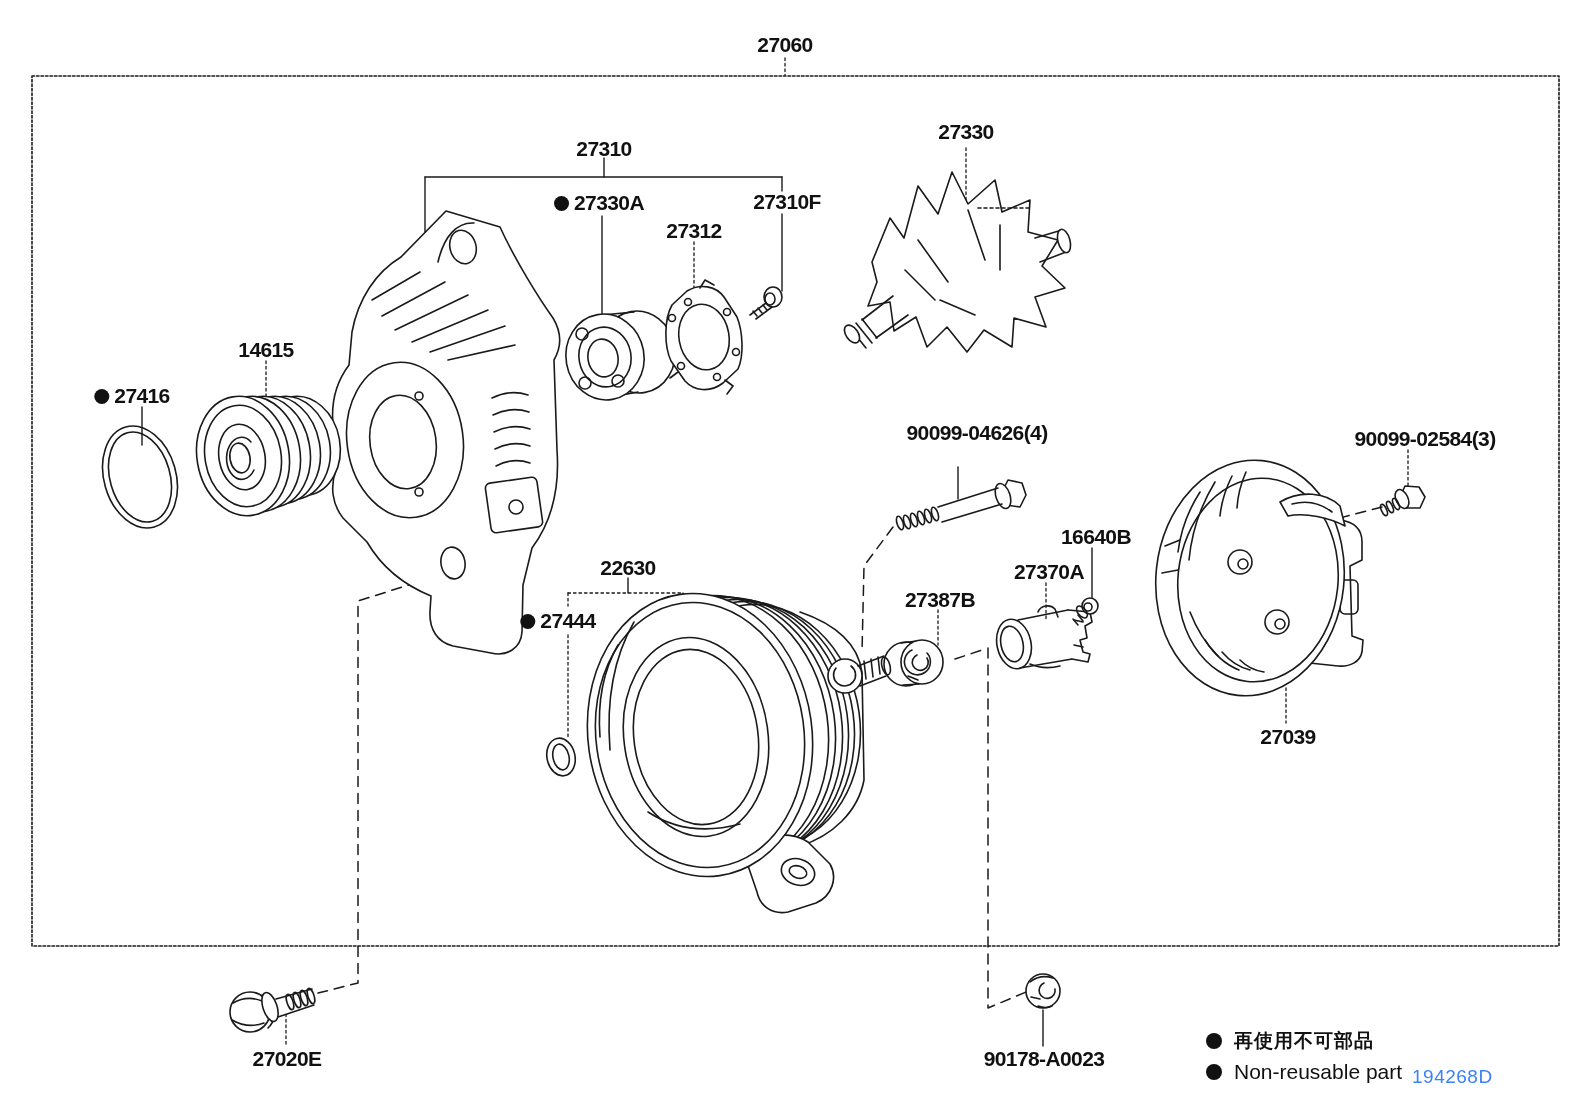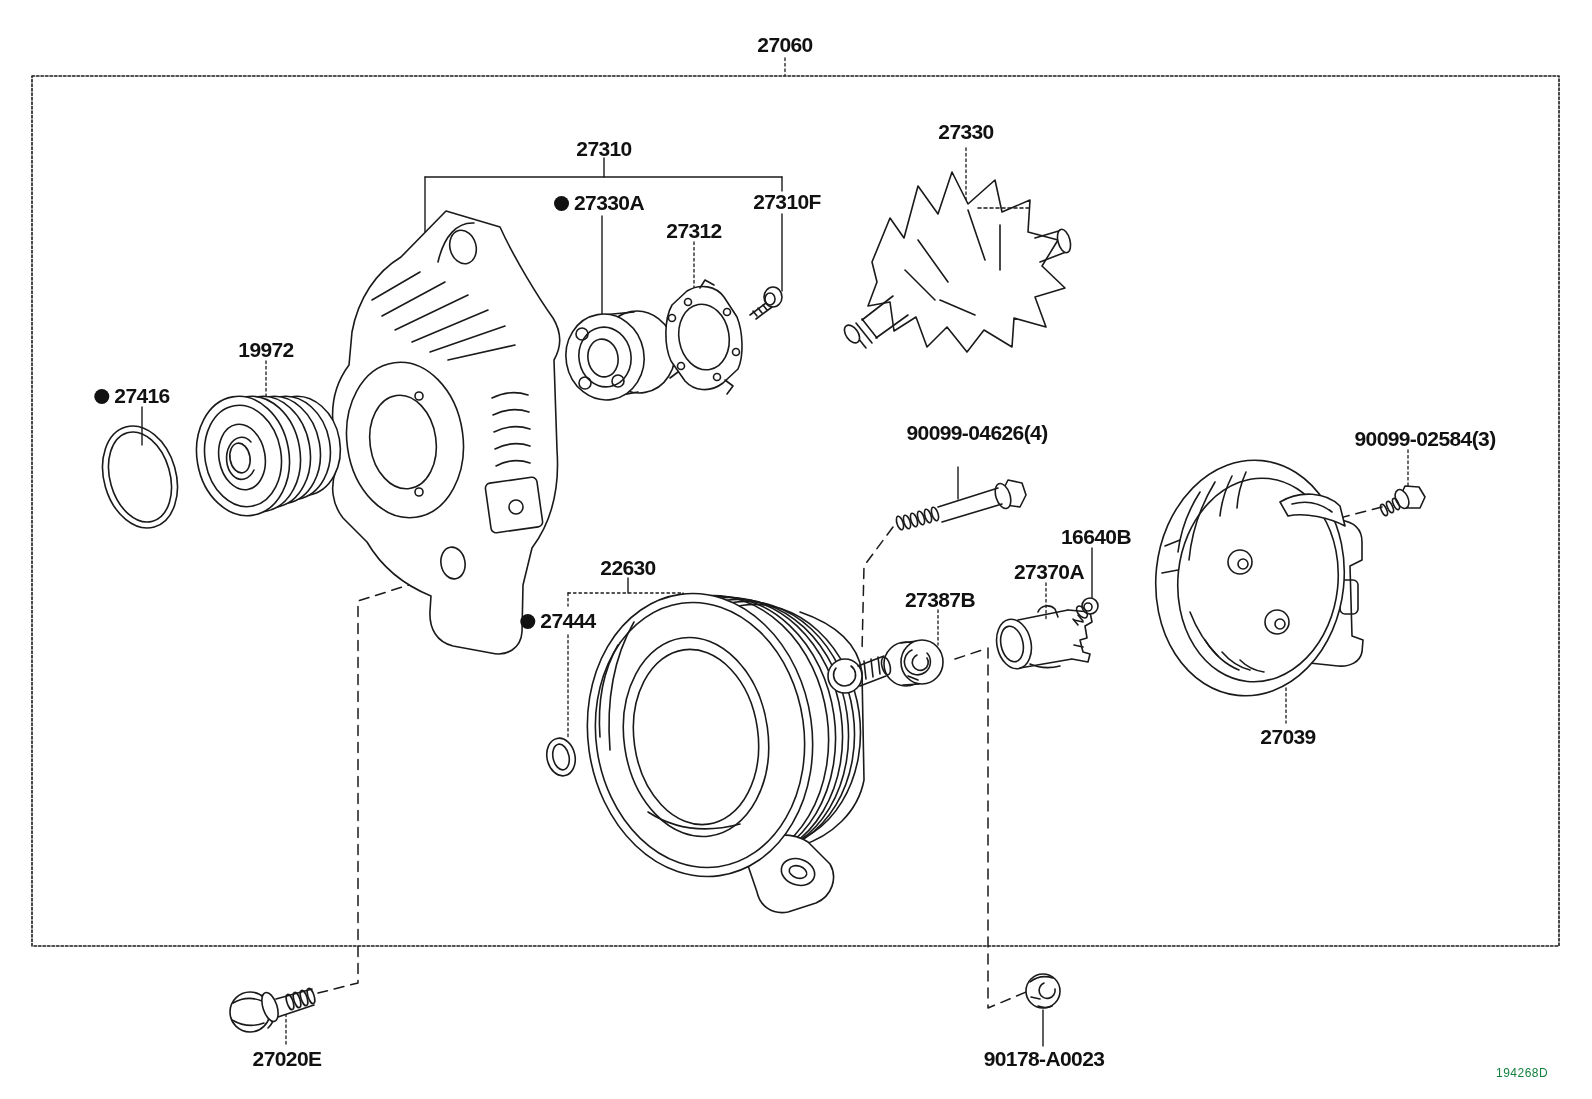--- a/index.html
+++ b/index.html
@@ -31,22 +31,22 @@
     color:#111;
   }
   .legend .row{display:flex;align-items:center;margin-bottom:6px;}
   .legend .dot{
     width:16px;height:16px;border-radius:50%;
     background:#111;margin-right:12px;flex:0 0 auto;
   }
   .legend .jp{font-size:19px;font-weight:600;letter-spacing:1px;}
   .legend .en{font-size:21px;font-weight:400;letter-spacing:0;}
   .doccode{
-    position:absolute;left:1496px;top:1066px;
-    font-size:12px;color:#15803d;letter-spacing:0.5px;
+    position:absolute;left:1412px;top:1066px;
+    font-size:19px;color:#3b82f6;letter-spacing:0.5px;
   }
 </style>
 </head>
 <body>
 
 <div class="canvas">
 
   <svg class="artwork" width="1592" height="1099" viewBox="0 0 1592 1099" fill="none" stroke="#1a1a1a" stroke-width="1.6" stroke-linecap="round" stroke-linejoin="round">
 
     <rect x="32" y="76" width="1527" height="870" stroke-width="1.6" stroke-dasharray="2.5,2"></rect>
@@ -328,29 +328,39 @@
       <path d="M1038,1006 q8,3 14,0"></path>
     </g>
   </svg>
 
   <div class="lbl" style="left:785px;top:33px"><span>27060</span></div>
   <div class="lbl" style="left:604px;top:137px"><span>27310</span></div>
   <div class="lbl" style="left:599px;top:191px"><span class="dot"></span><span>27330A</span></div>
   <div class="lbl" style="left:694px;top:219px"><span>27312</span></div>
   <div class="lbl" style="left:787px;top:190px"><span>27310F</span></div>
   <div class="lbl" style="left:966px;top:120px"><span>27330</span></div>
-  <div class="lbl" style="left:266px;top:338px"><span>19972</span></div>
+  <div class="lbl" style="left:266px;top:338px"><span>14615</span></div>
   <div class="lbl" style="left:132px;top:384px"><span class="dot"></span><span>27416</span></div>
   <div class="lbl" style="left:628px;top:556px"><span>22630</span></div>
   <div class="lbl" style="left:558px;top:609px"><span class="dot"></span><span>27444</span></div>
   <div class="lbl" style="left:977px;top:421px"><span>90099-04626(4)</span></div>
   <div class="lbl" style="left:940px;top:588px"><span>27387B</span></div>
   <div class="lbl" style="left:1049px;top:560px"><span>27370A</span></div>
   <div class="lbl" style="left:1096px;top:525px"><span>16640B</span></div>
   <div class="lbl" style="left:1425px;top:427px"><span>90099-02584(3)</span></div>
   <div class="lbl" style="left:1288px;top:725px"><span>27039</span></div>
   <div class="lbl" style="left:287px;top:1047px"><span>27020E</span></div>
   <div class="lbl" style="left:1044px;top:1047px"><span>90178-A0023</span></div>
 
+  <div class="legend">
+    <div class="row">
+      <span class="dot"></span>
+      <span class="jp">再使用不可部品</span>
+    </div>
+    <div class="row">
+      <span class="dot"></span>
+      <span class="en">Non-reusable part</span>
+    </div>
+  </div>
 
   <div class="doccode">194268D</div>
 
 </div>
 
 </body></html>

